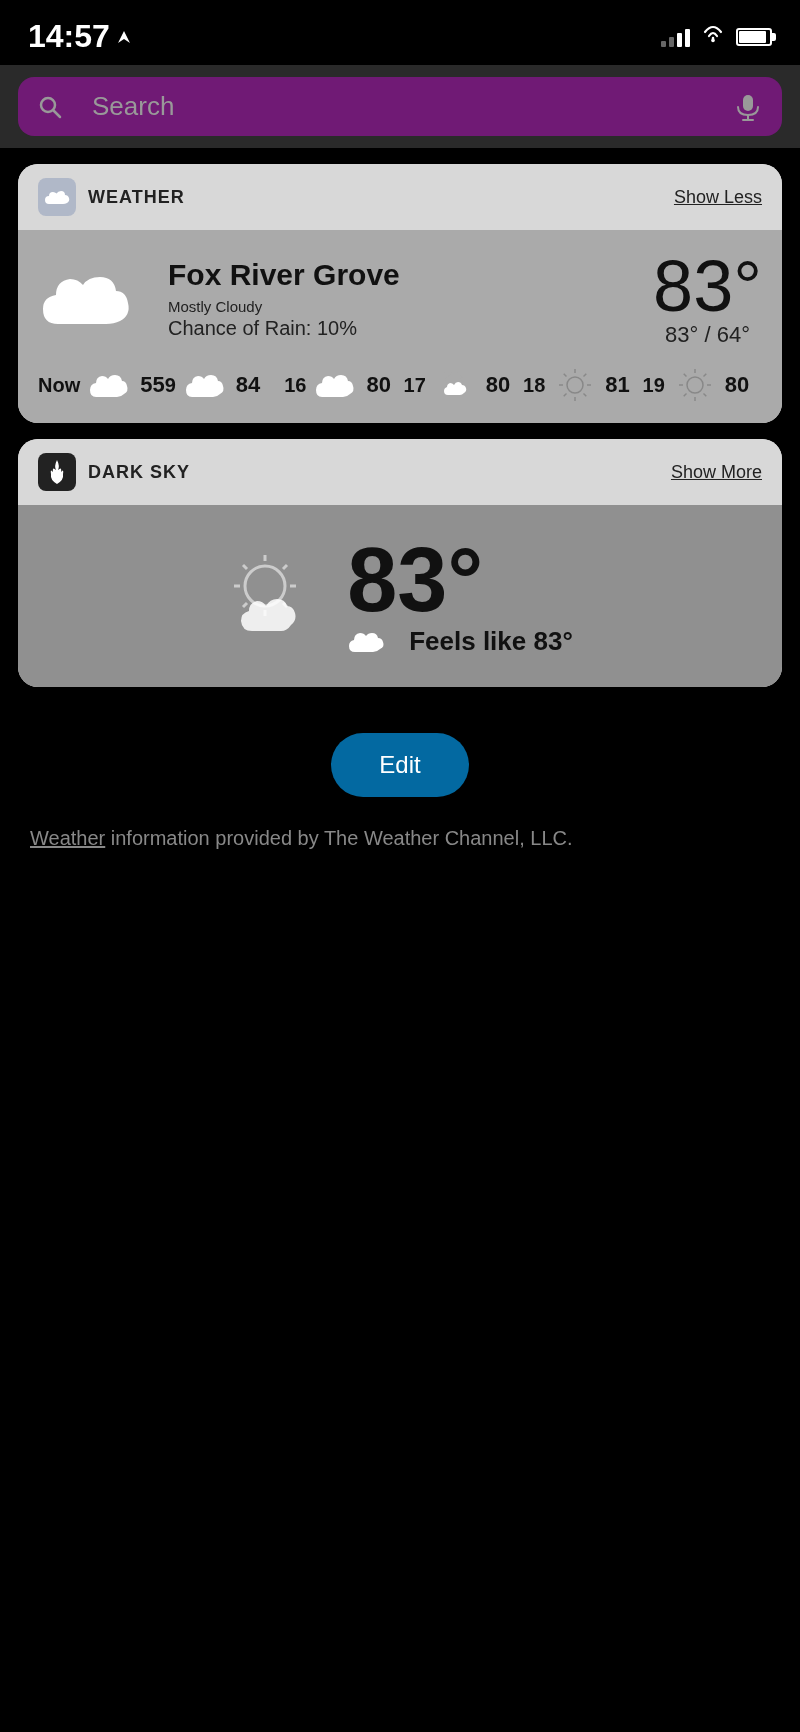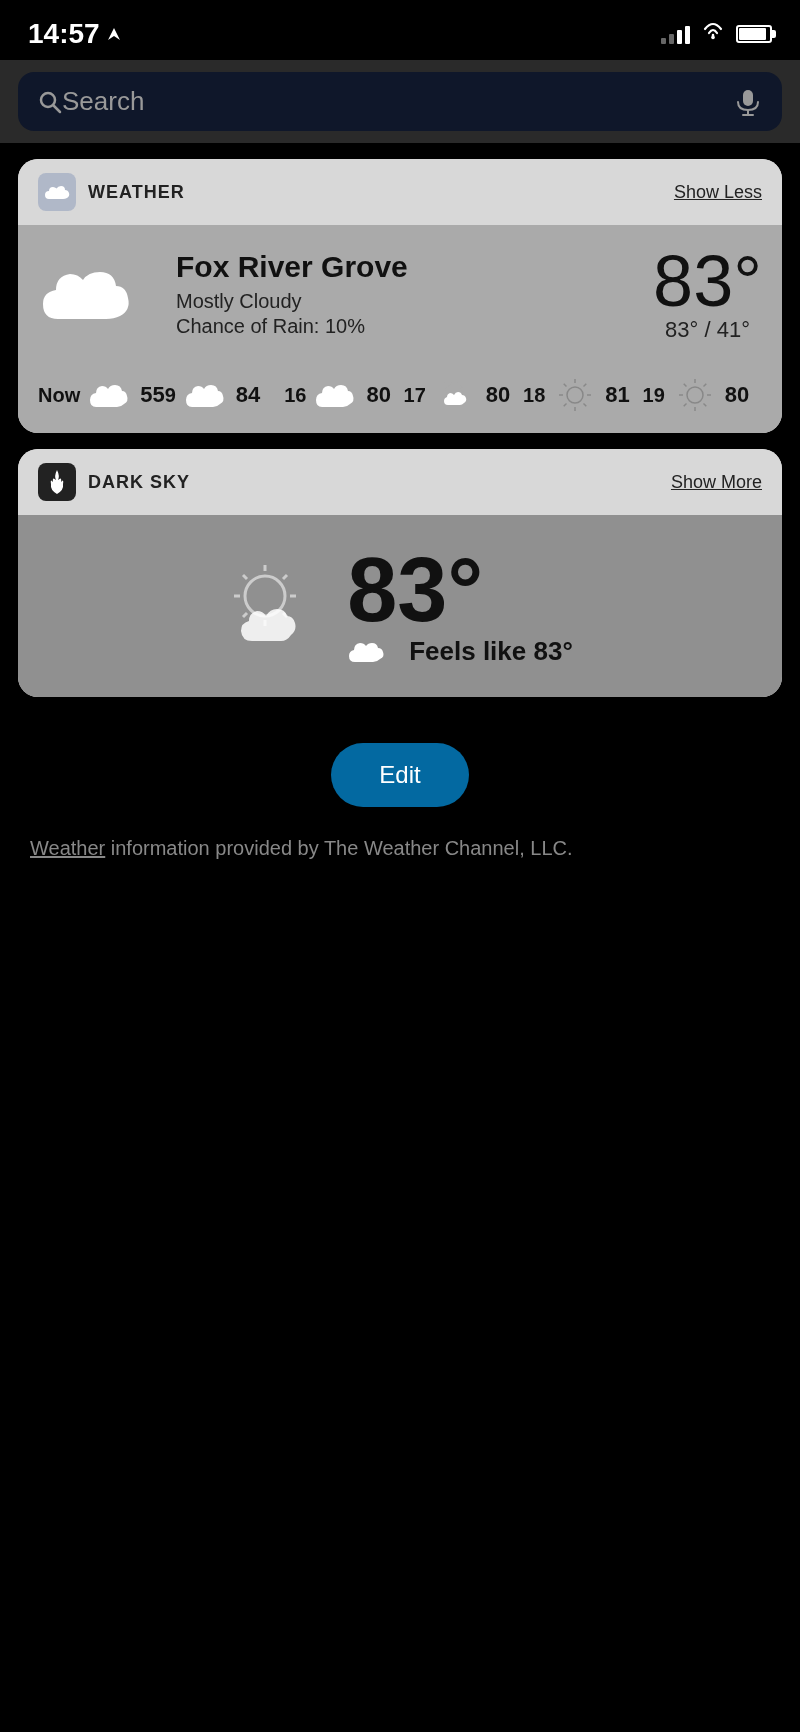--- a/index.html
+++ b/index.html
@@ -15,21 +15,21 @@
 
     
     .status-bar {
       display: flex;
       justify-content: space-between;
       align-items: center;
       padding: 18px 28px 10px;
       background: #000;
     }
     .status-time {
-      font-size: 28px;
+      font-size: 32px;
       font-weight: 600;
       color: #fff;
       display: flex;
       align-items: center;
       gap: 6px;
     }
     .status-icons {
       display: flex;
       align-items: center;
       gap: 10px;
@@ -75,26 +75,26 @@
       background: #fff;
       border-radius: 1px;
     }
 
     
     .search-bar-container {
       background: #2a2a2a;
       padding: 12px 18px;
     }
     .search-bar {
-      background: #0f172a;
+      background: #701a75;
       border-radius: 16px;
       display: flex;
       align-items: center;
       padding: 14px 20px;
-      gap: 0;
+      gap: 30px;
     }
     .search-icon-svg {
       width: 24px;
       height: 24px;
       flex-shrink: 0;
     }
     .search-placeholder {
       flex: 1;
       font-size: 26px;
       color: #999;
@@ -161,39 +161,39 @@
 
     
     .weather-content {
       background: #aaaaaa;
       margin: 0;
       padding: 20px;
     }
     .weather-main {
       display: flex;
       align-items: center;
-      gap: 28px;
-      margin-bottom: 24px;
+      gap: 20px;
+      margin-bottom: 9px;
     }
     .cloud-icon-large {
       width: 110px;
       height: 80px;
       flex-shrink: 0;
     }
     .weather-desc {
       flex: 1;
     }
     .city-name {
       font-size: 30px;
       font-weight: 700;
       color: #111;
       margin-bottom: 6px;
     }
     .weather-condition {
-      font-size: 20px;
+      font-size: 15px;
       color: #222;
       margin-bottom: 2px;
     }
     .weather-rain {
       font-size: 20px;
       color: #222;
     }
     .temp-display {
       text-align: right;
     }
@@ -372,21 +372,21 @@
           <path d="M20 65 Q5 65 5 50 Q5 38 18 36 Q18 22 32 20 Q40 20 45 26 Q50 18 62 18 Q76 18 78 32 Q88 32 90 44 Q93 56 82 62 Q76 65 68 65 Z" fill="white"></path>
         </svg>
         <div class="weather-desc">
           <div class="city-name">Fox River Grove</div>
           <div class="weather-condition">Mostly Cloudy</div>
           <div class="weather-rain">Chance of Rain: 10%</div>
         </div>
         <div class="temp-display">
           <div class="temp-main">83°</div>
           <div class="temp-range">
-            <span>83°</span> / <span>41°</span>
+            <span>83°</span> / <span>64°</span>
           </div>
         </div>
       </div>
 
       <div class="hourly-row">
 
         <div class="hour-item">
           <span class="hour-label">Now</span>
           <svg class="hour-icon" viewBox="0 0 44 36">
             <path d="M8 30 Q2 30 2 23 Q2 17 8 16 Q8 10 14 9 Q18 9 20 12 Q22 8 27 8 Q33 8 34 14 Q38 14 39 19 Q41 24 36 27 Q33 30 29 30 Z" fill="white"></path>

